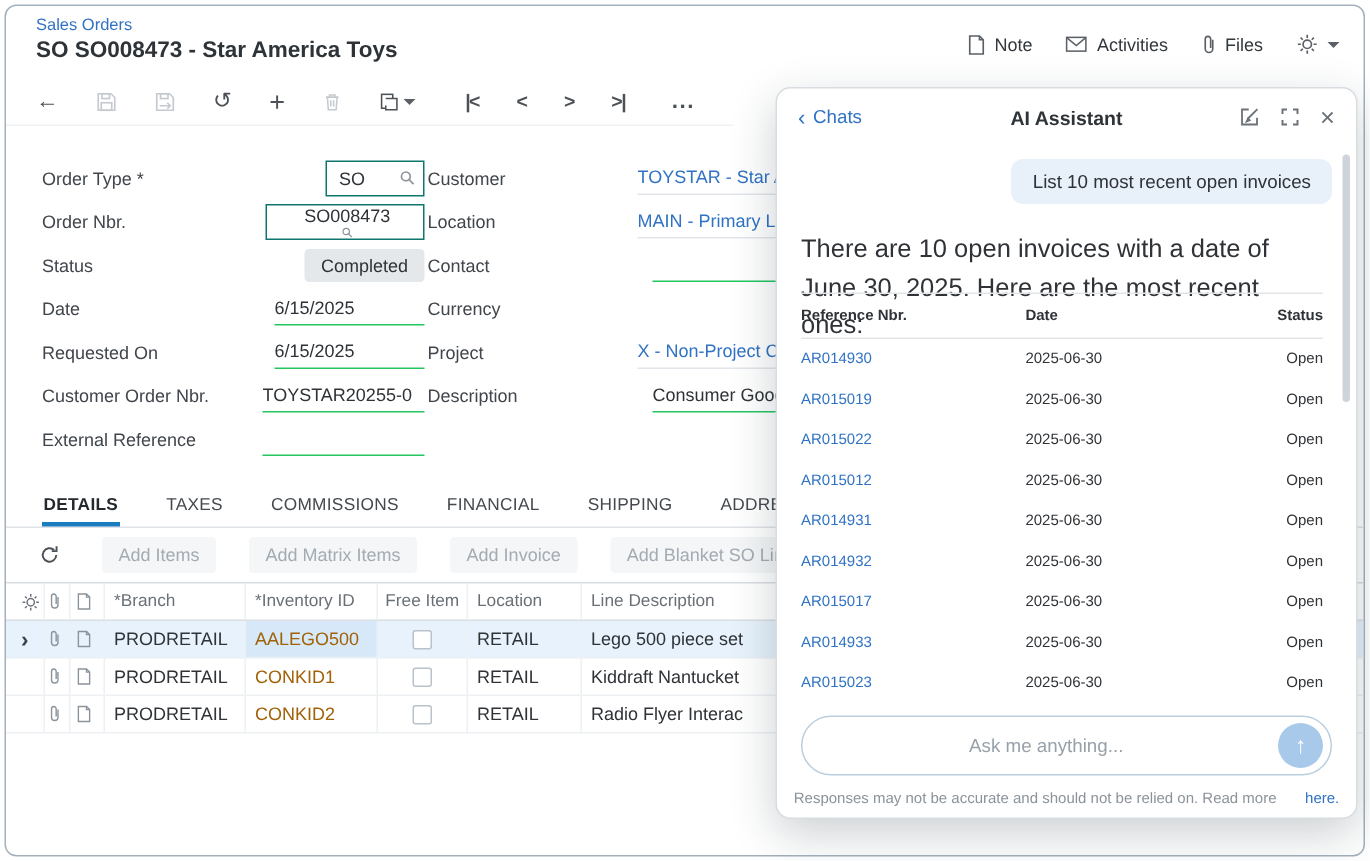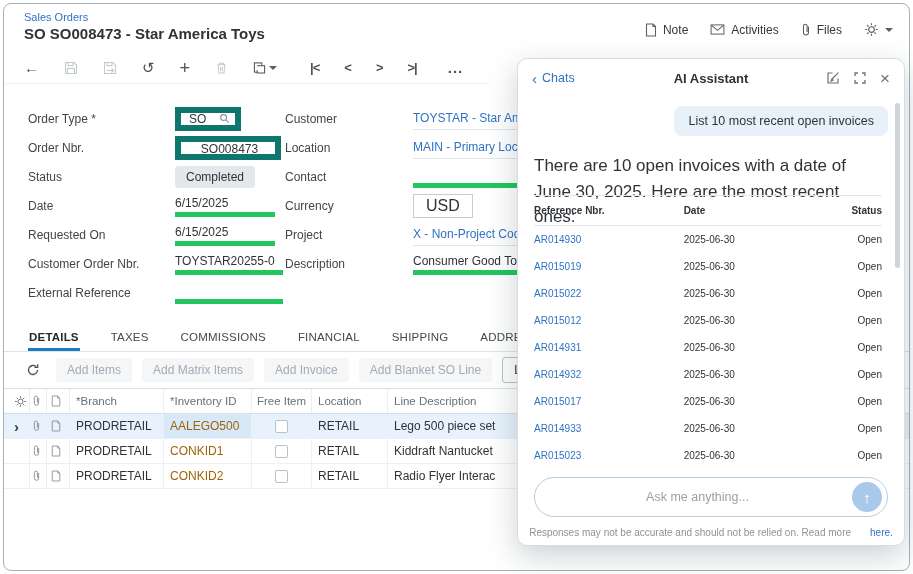--- a/index.html
+++ b/index.html
@@ -22,38 +22,38 @@
   .tico { color:#4b5157; font-size:15px; line-height:1; cursor:pointer; display:flex; align-items:center; gap:3px; }
   .tico.disabled { color:#c4cad0; }
   .tico.plus { font-size:18px; }
   .tnav { font-size:13px; letter-spacing:-1px; font-weight:bold; }
   .tmore { font-weight:bold; letter-spacing:1px; }
 
   
   .fcol { position:absolute; top:100px; }
   .fcol1 { left:24px; width:255px; }
   .fcol2 { left:281px; width:300px; }
-  .frow { height:29px; display:flex; align-items:center; }
+  .frow { height:29px; display:flex; align-items:center;justify-content:space-between; }
   .flabel { width:147px; flex:0 0 147px; font-size:12px; color:#41464c; }
   .fcol2 .flabel { width:128px; flex:0 0 128px; }
-  .lookup { display:flex; align-items:center; justify-content:space-between; border:6px solid #0f766e; height:24px; padding:0 5px 0 8px; font-size:12px; background:#fff; cursor:text; }
+  .lookup { display:flex; align-items:center; justify-content:space-between; border:1px solid #0f766e; height:24px; padding:0 5px 0 8px; font-size:12px; background:#fff; cursor:text; }
   .lk-sm { width:66px; } .lk-md { width:106px;flex-direction:column; }
   .chip { background:#e5e8ea; border-radius:3px; padding:4px 11px; font-size:12px; color:#2f3337; }
-  .tval { font-size:12px; border-bottom:5px solid #22c55e; height:23px; display:flex; align-items:center; cursor:text; white-space:nowrap; overflow:hidden; }
+  .tval { font-size:12px; border-bottom:1px solid #22c55e; height:23px; display:flex; align-items:center; cursor:text; white-space:nowrap; overflow:hidden; }
   .w100 { width:100px; } .w113 { width:113px; } .w150 { width:150px; }
   .lval { font-size:12px; color:#3072c4; border-bottom:1px solid #e2e6ea; height:23px; display:flex; align-items:center; cursor:pointer; white-space:nowrap; overflow:hidden; width:160px; }
   .usd-box { border:1px solid #c6ced4; height:24px; padding:0 12px; display:flex; align-items:center; font-size:16px; cursor:pointer; }
 
   
   .tabs { position:absolute; left:0; right:0; top:318px; height:30px; border-bottom:1px solid #dfe3e7; display:flex; align-items:flex-end; padding-left:24px; gap:30px; font-size:11.5px; color:#44494e; }
   .tab { padding:0 1px 8px; cursor:pointer; letter-spacing:.2px; }
   .tab.active { color:#24292e; font-weight:bold; border-bottom:3px solid #1a7dc0; padding-bottom:5px; }
 
   
-  .gbar { position:absolute; left:0; right:420px; top:348px; height:36px; display:flex; align-items:center; padding-left:22px; gap:10px; }
+  .gbar { position:absolute; left:0; right:420px; top:348px; height:36px; display:flex; align-items:center; padding-left:22px; gap:22px; }
   .refresh { color:#4b5157; margin-right:6px; cursor:pointer; }
   .gbtn { font-size:12px; padding:5px 11px; border-radius:3px; cursor:pointer; white-space:nowrap; }
   .gbtn.disabled { color:#a3abb3; background:#f4f6f7; }
   .gbtn.primary { border:1px solid #b9c2ca; color:#2f3337; background:#fff; }
 
   
   .grid { position:absolute; left:0; right:0; top:384px; font-size:12px; }
   .ghead { display:flex; height:26px; border-top:1px solid #d9dee2; border-bottom:1px solid #d9dee2; align-items:center; font-size:11.5px; color:#6a7077; }
   .grow { display:flex; height:25px; align-items:center; border-bottom:1px solid #eef1f4; }
   .grow.sel { background:#e7f2fc; }

